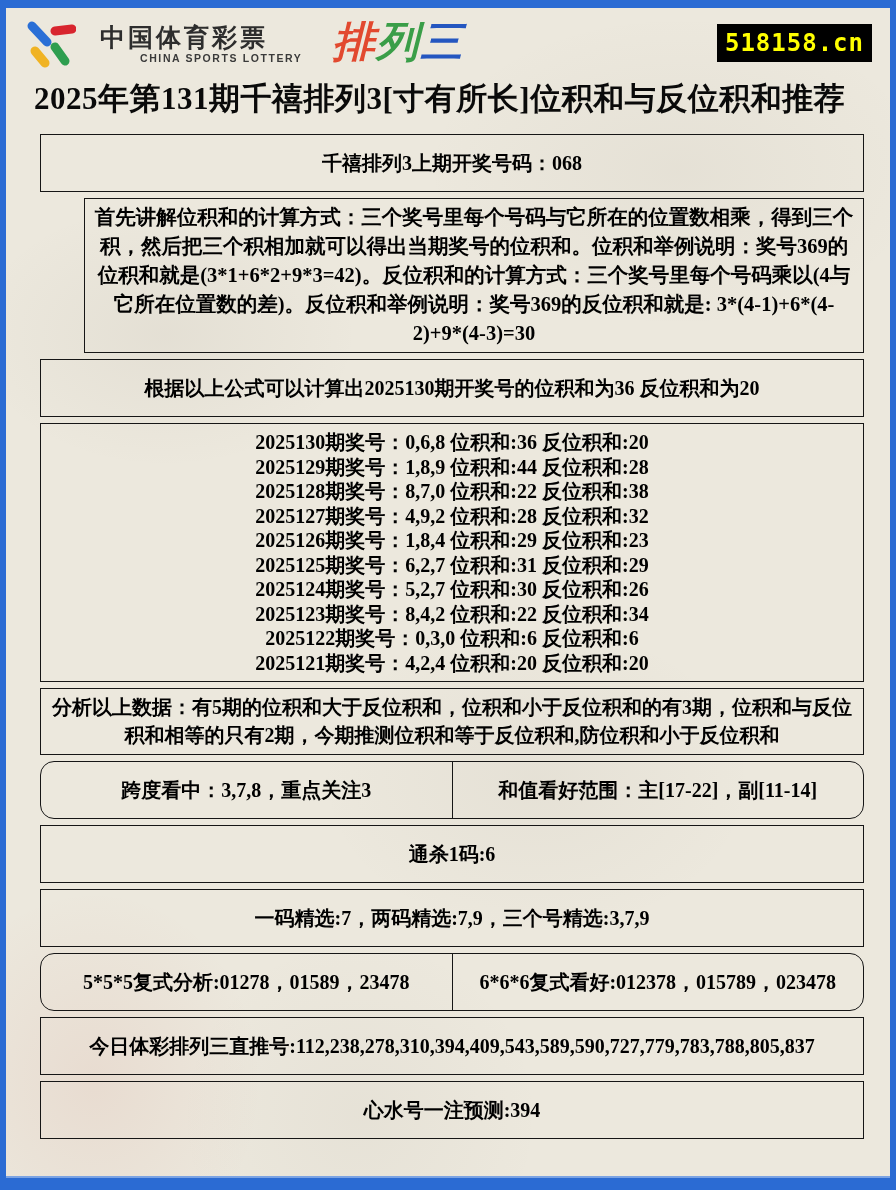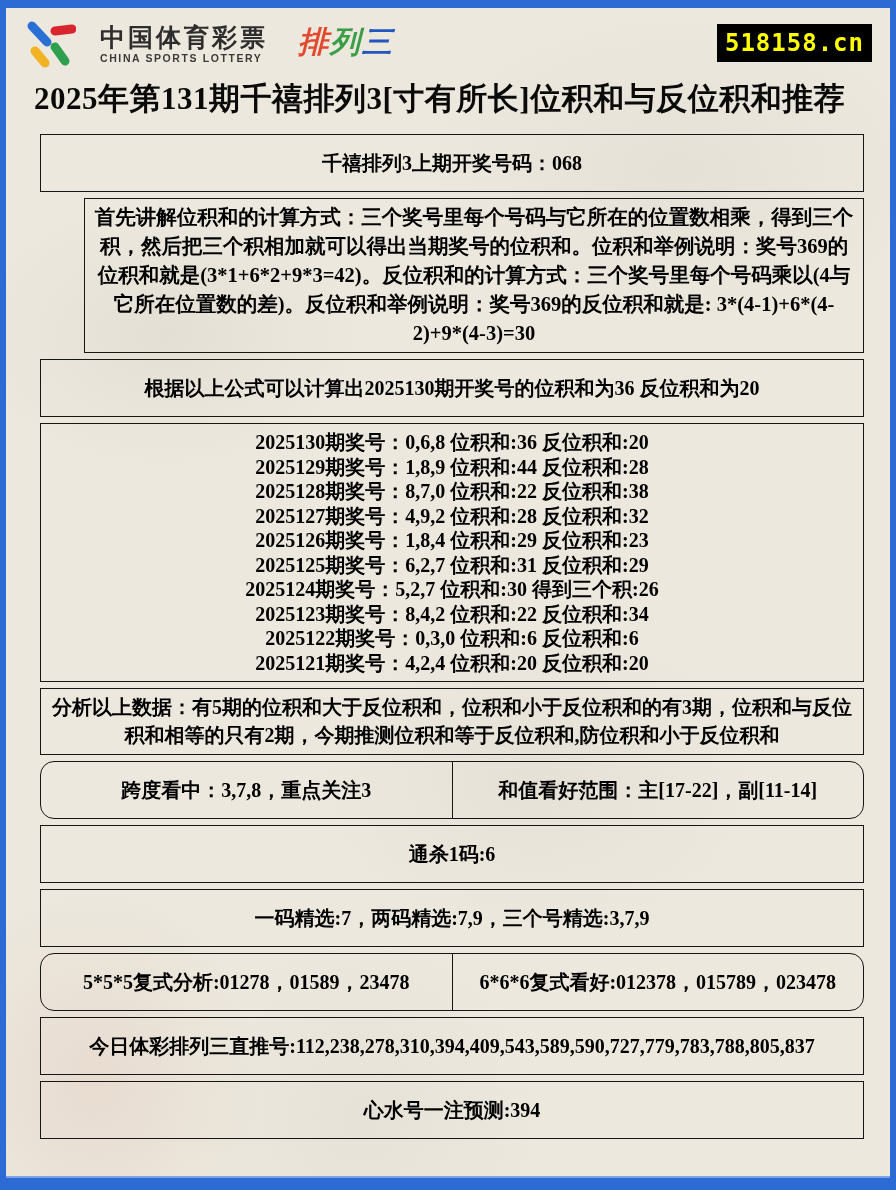--- a/index.html
+++ b/index.html
@@ -22,22 +22,22 @@
     border-bottom:2px solid #7ba3e3;
     overflow:hidden;
   }
 
   
   .header { display:flex; align-items:flex-start; justify-content:space-between; padding:10px 18px 0 14px; height:62px; }
   .logo-group { display:flex; align-items:center; gap:24px; }
   .logo-icon svg { display:block; }
   .logo-text { display:flex; flex-direction:column; line-height:1; }
   .logo-cn { font-family:"Liberation Sans","DejaVu Sans",sans-serif; font-size:25px; font-weight:bold; color:#2d2d2d; letter-spacing:3px; }
-  .logo-en { font-family:"Liberation Sans","DejaVu Sans",sans-serif; font-size:10.5px; font-weight:bold; color:#3a3a3a; letter-spacing:1.6px; margin-top:3px; }
-  .brand { font-family:"Liberation Sans","DejaVu Sans",sans-serif; font-size:30px; font-weight:900; font-style:italic; letter-spacing:2px; margin-left:6px; line-height:1; transform:translateY(-2px); }
+  .logo-en { font-family:"Liberation Sans","DejaVu Sans",sans-serif; font-size:10.5px; font-weight:bold; color:#3a3a3a; letter-spacing:1.6px; margin-top:3px;margin-left:40px; }
+  .brand { font-family:"Liberation Sans","DejaVu Sans",sans-serif; font-size:42px; font-weight:900; font-style:italic; letter-spacing:2px; margin-left:6px; line-height:1; transform:translateY(-2px); }
   .site-badge {
     background:#000; color:#ffff00; font-family:"DejaVu Sans Mono","Liberation Mono",monospace;
     font-size:24px; font-weight:bold; padding:5px 8px; margin-top:6px; letter-spacing:1px;
   }
 
   
   .page-title {
     font-size:31px; font-weight:bold; color:#0a0a0a;
     padding:8px 24px 0 28px; letter-spacing:0.5px; white-space:nowrap;
   }
@@ -95,21 +95,21 @@
 
     <div class="box h-s">根据以上公式可以计算出2025130期开奖号的位积和为36 反位积和为20</div>
 
     <div class="box h-hist history-box">
         <div class="history-row">2025130期奖号：0,6,8 位积和:36 反位积和:20</div>
         <div class="history-row">2025129期奖号：1,8,9 位积和:44 反位积和:28</div>
         <div class="history-row">2025128期奖号：8,7,0 位积和:22 反位积和:38</div>
         <div class="history-row">2025127期奖号：4,9,2 位积和:28 反位积和:32</div>
         <div class="history-row">2025126期奖号：1,8,4 位积和:29 反位积和:23</div>
         <div class="history-row">2025125期奖号：6,2,7 位积和:31 反位积和:29</div>
-        <div class="history-row">2025124期奖号：5,2,7 位积和:30 得到三个积:26</div>
+        <div class="history-row">2025124期奖号：5,2,7 位积和:30 反位积和:26</div>
         <div class="history-row">2025123期奖号：8,4,2 位积和:22 反位积和:34</div>
         <div class="history-row">2025122期奖号：0,3,0 位积和:6 反位积和:6</div>
         <div class="history-row">2025121期奖号：4,2,4 位积和:20 反位积和:20</div>
       </div>
 
     <div class="box h-m">分析以上数据：有5期的位积和大于反位积和，位积和小于反位积和的有3期，位积和与反位积和相等的只有2期，今期推测位积和等于反位积和,防位积和小于反位积和</div>
 
     <div class="box h-s two-col">
       <div class="cell">跨度看中：3,7,8，重点关注3</div>
       <div class="cell">和值看好范围：主[17-22]，副[11-14]</div>

